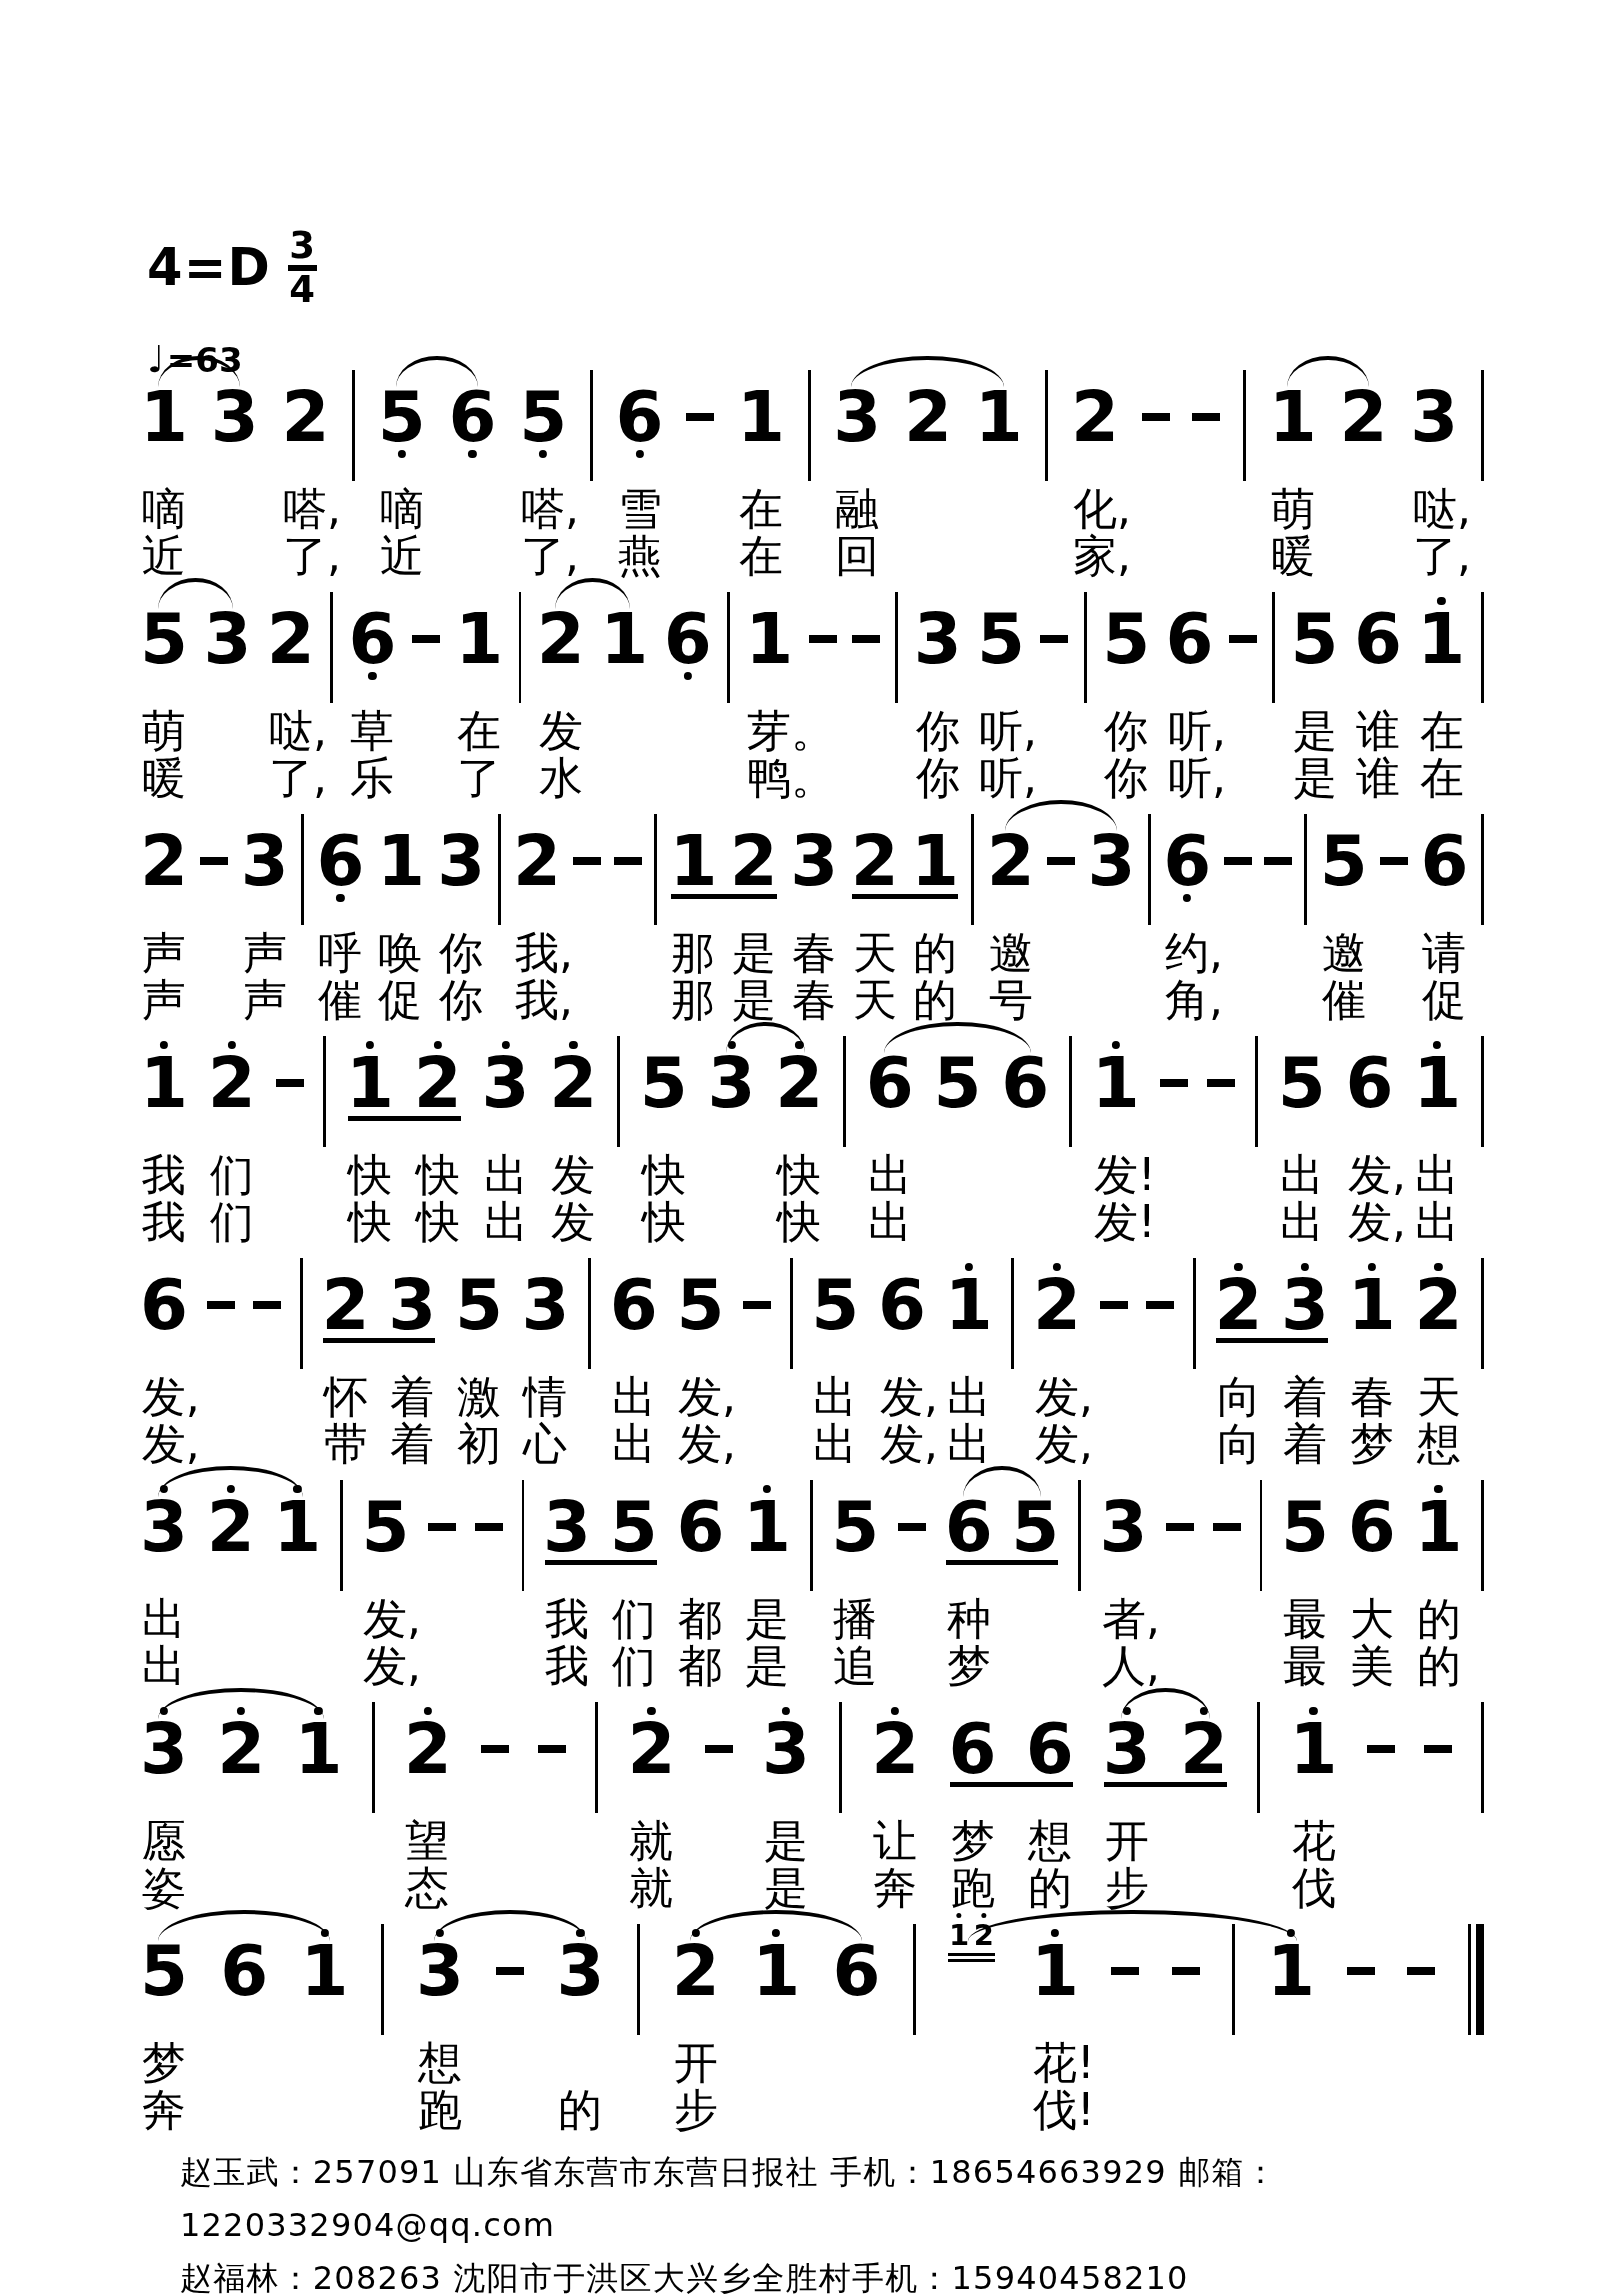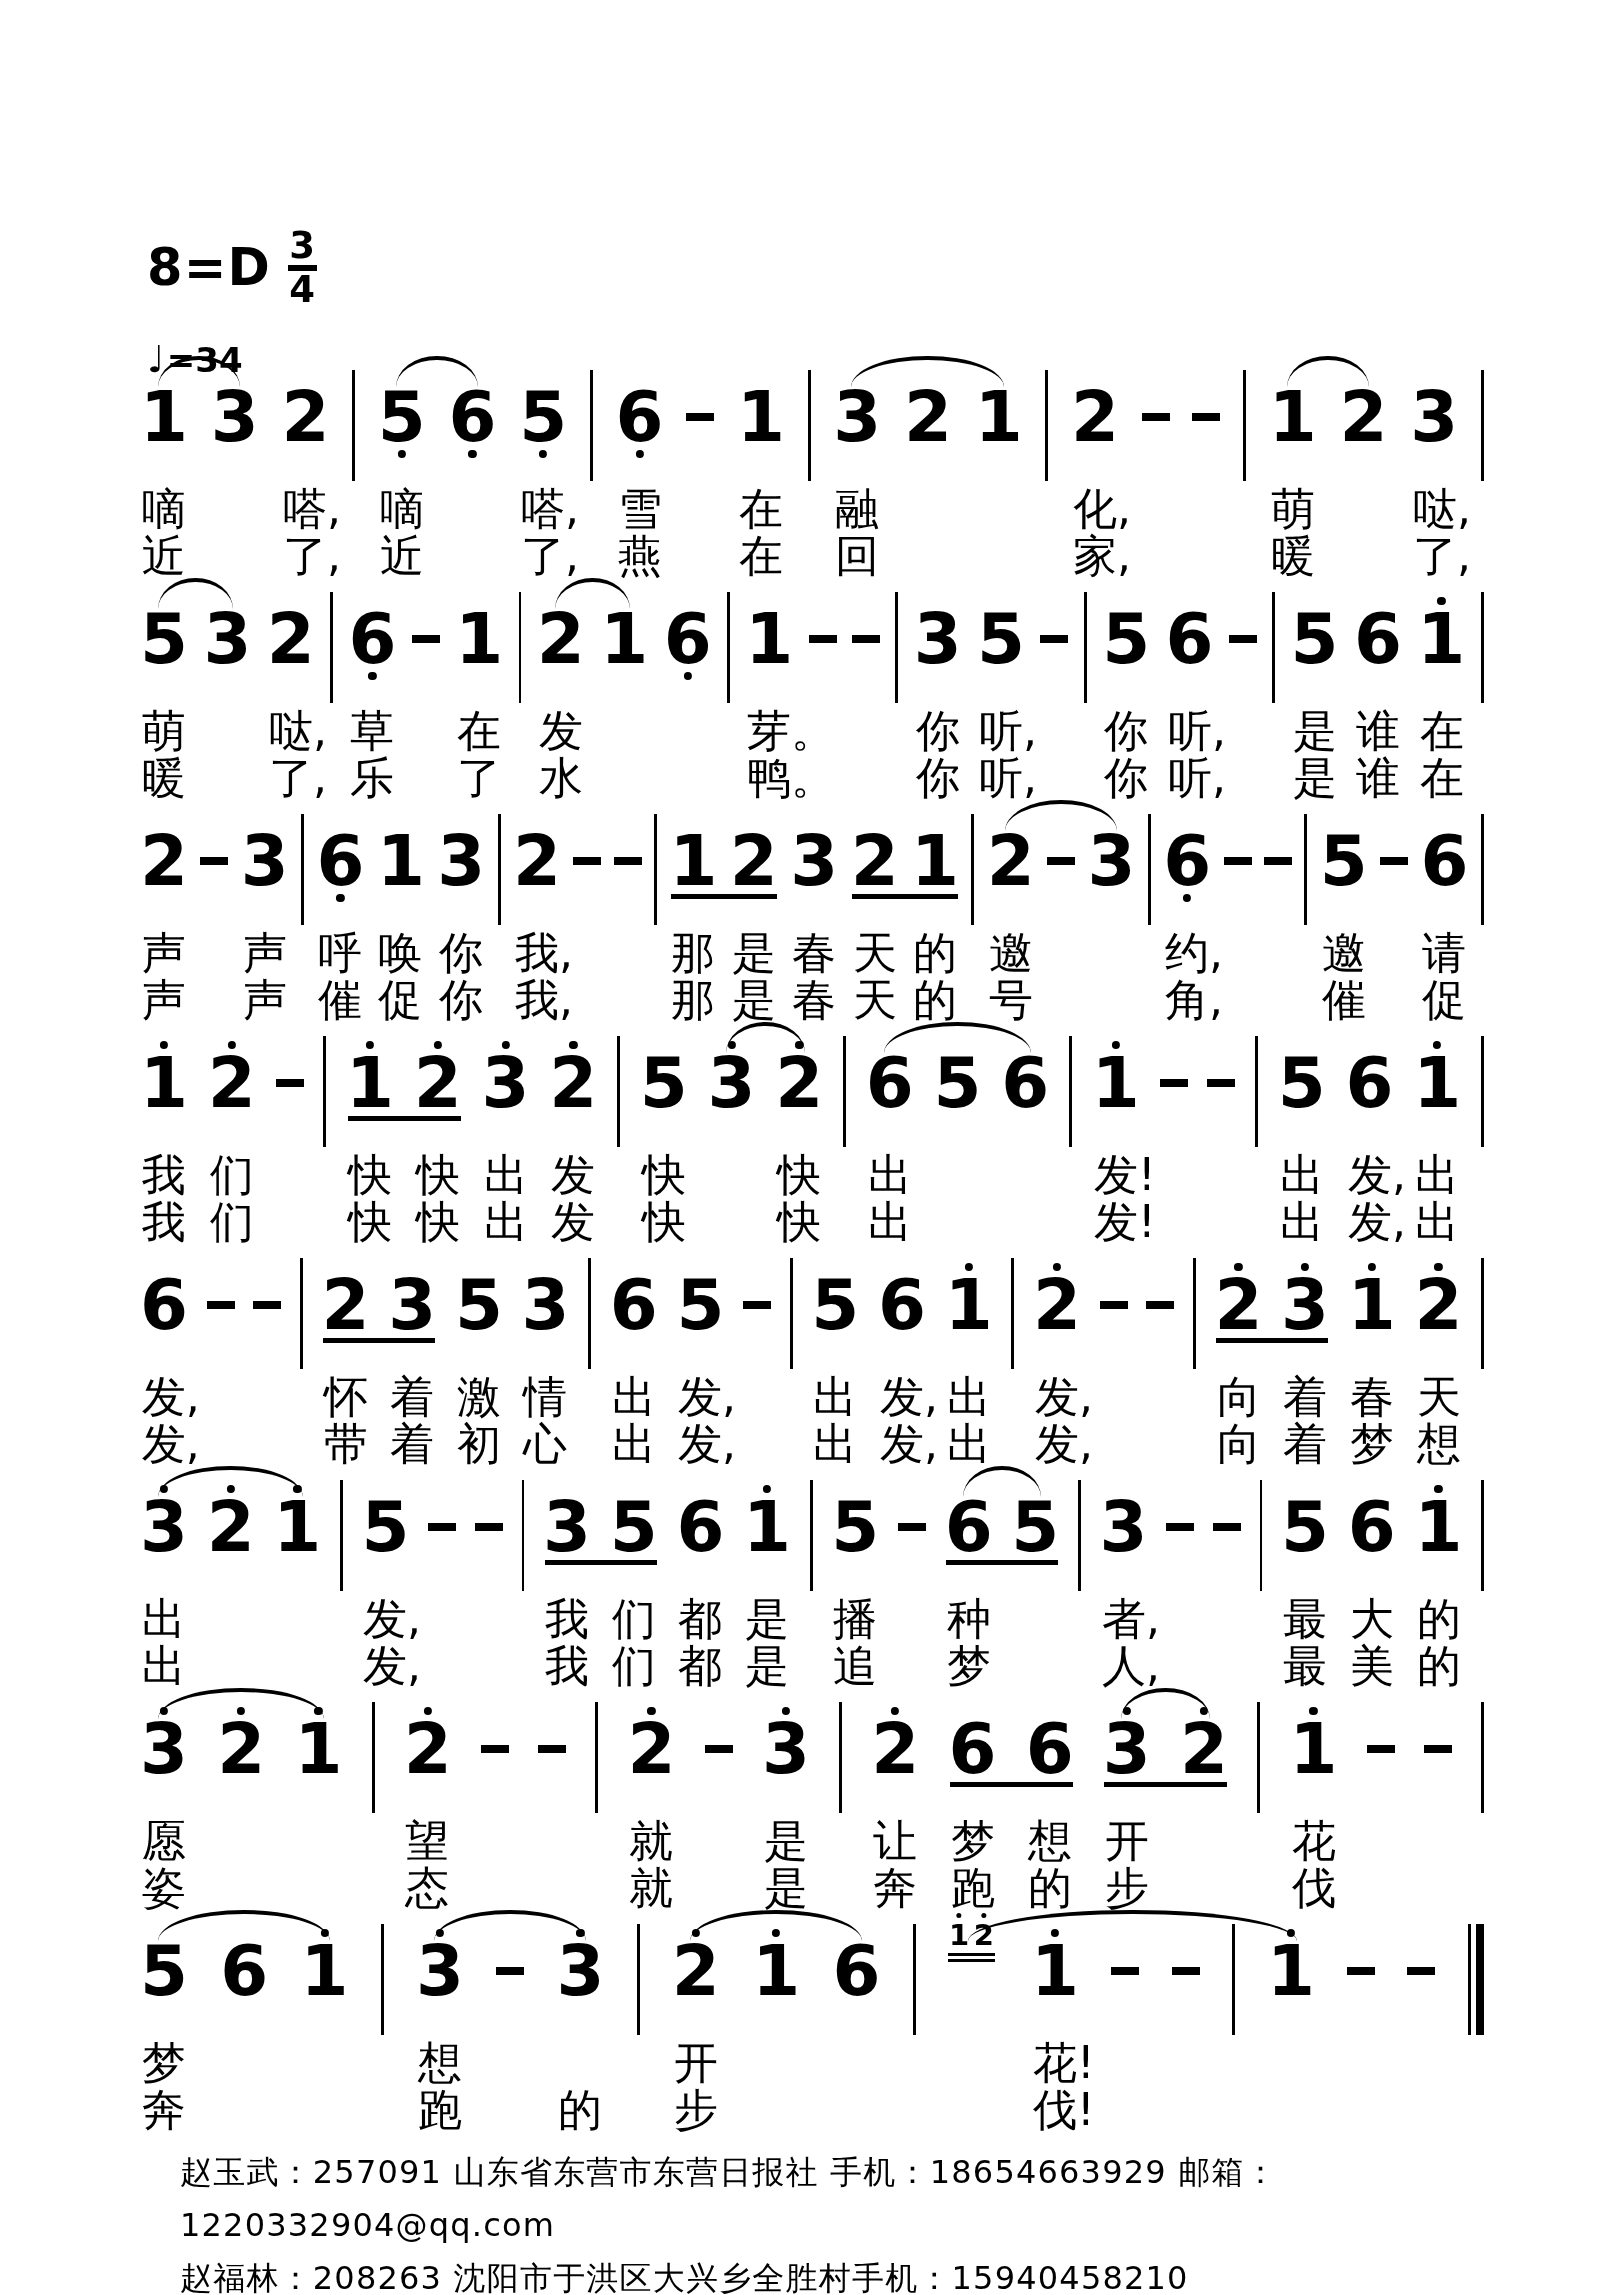--- a/index.html
+++ b/index.html
@@ -44,31 +44,31 @@
   .v1{top:132px;}
   .v2{top:179px;}
   .footer{position:absolute;left:140px;top:2146px;font-size:32px;line-height:53px;letter-spacing:1.2px;margin-left:40px;}
 </style>
 </head>
 <body>
 
 <div class="page">
 
   <div class="keyblock">
-    <span class="keytext">8=D</span>
+    <span class="keytext">4=D</span>
     <span class="frac">
       <span class="fn">3</span>
       <span class="fbar"></span>
       <span class="fn">4</span>
     </span>
   </div>
 
   <div class="tempo">
     <span class="tnote">♩</span>
-    <span>=34</span>
+    <span>=63</span>
   </div>
 
 
   <div class="score">
       <div class="line-block">
         <div class="note-row">
           <span class="note">1</span>
           <span class="note">3</span>
           <span class="note">2</span>
           <div class="bar"></div>

